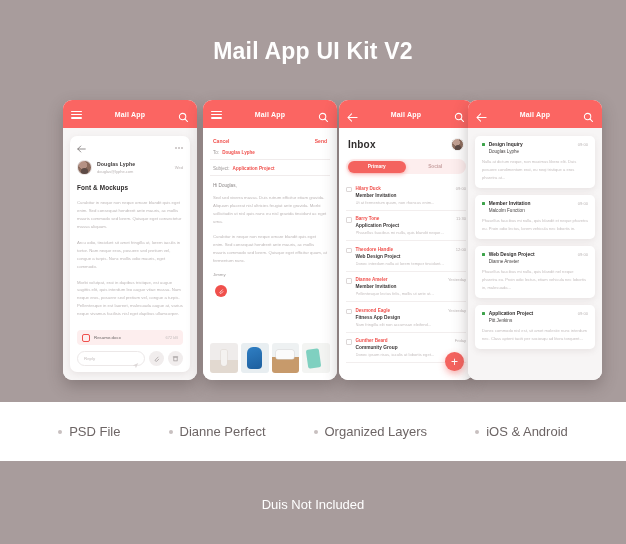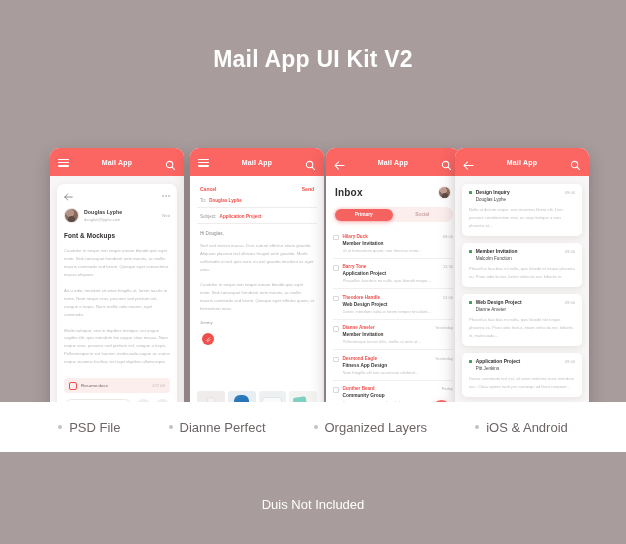--- a/index.html
+++ b/index.html
@@ -9,25 +9,25 @@
     background: #a89c9c;
     overflow: hidden;
     position: relative;
   }
   .page { width: 626px; height: 544px; position: relative; background: #a89c9c; }
 
   
   .title {
     position: absolute; top: 38px; left: 0; width: 626px;
     text-align: center; color: #ffffff;
-    font-size: 23px; font-weight: bold; letter-spacing: .2px; margin-top: 8px;
-  }
-
-  
-  .phones { position: absolute; top: 100px; left: 4px; width: 578px; height: 285px; margin-top: 48px; }
+    font-size: 23px; font-weight: bold; letter-spacing: .2px;
+  }
+
+  
+  .phones { position: absolute; top: 100px; left: 17px; width: 578px; height: 285px; }
   .phone {
     position: absolute; top: 0; width: 134px; height: 280px;
     background: #ffffff; border-radius: 9px; overflow: hidden;
     box-shadow: 0 6px 16px rgba(60,45,45,.30);
   }
   .p1 { left: 46px; }
   .p2 { left: 186px; }
   .p3 { left: 322px; }
   .p4 { left: 451px; }
 
@@ -165,21 +165,21 @@
   }
   .chead { display: flex; align-items: center; gap: 3.5px; }
   .gdot { width: 3.2px; height: 3.2px; background: #3ea34b; border-radius: .6px; flex: 0 0 3.2px; }
   .ctitle { font-size: 4.9px; font-weight: bold; color: #2f2c2c; flex: 1; }
   .ctime { font-size: 4.1px; color: #bdb7b7; }
   .cfrom { font-size: 4.6px; color: #4a4646; margin-top: 2px; margin-left: 6.7px; }
   .cprev { font-size: 4.1px; line-height: 1.95; color: #c4bebe; margin-top: 4px; }
 
   
   .band {
-    position: absolute; left: 0; top: 402px; width: 626px; height: 50px;
+    position: absolute; left: 0; top: 402px; width: 626px; height: 59px;
     background: #ffffff; display: flex; align-items: center; justify-content: center; gap: 48px;
   }
   .feat { display: flex; align-items: center; gap: 7px; }
   .feat-dot { width: 4px; height: 4px; border-radius: 50%; background: #c8c0c0; }
   .feat-lbl { font-size: 13px; color: #6d6565; }
 
   
   .footer {
     position: absolute; left: 0; top: 464px; width: 626px; height: 80px;
     display: flex; align-items: center; justify-content: center;

